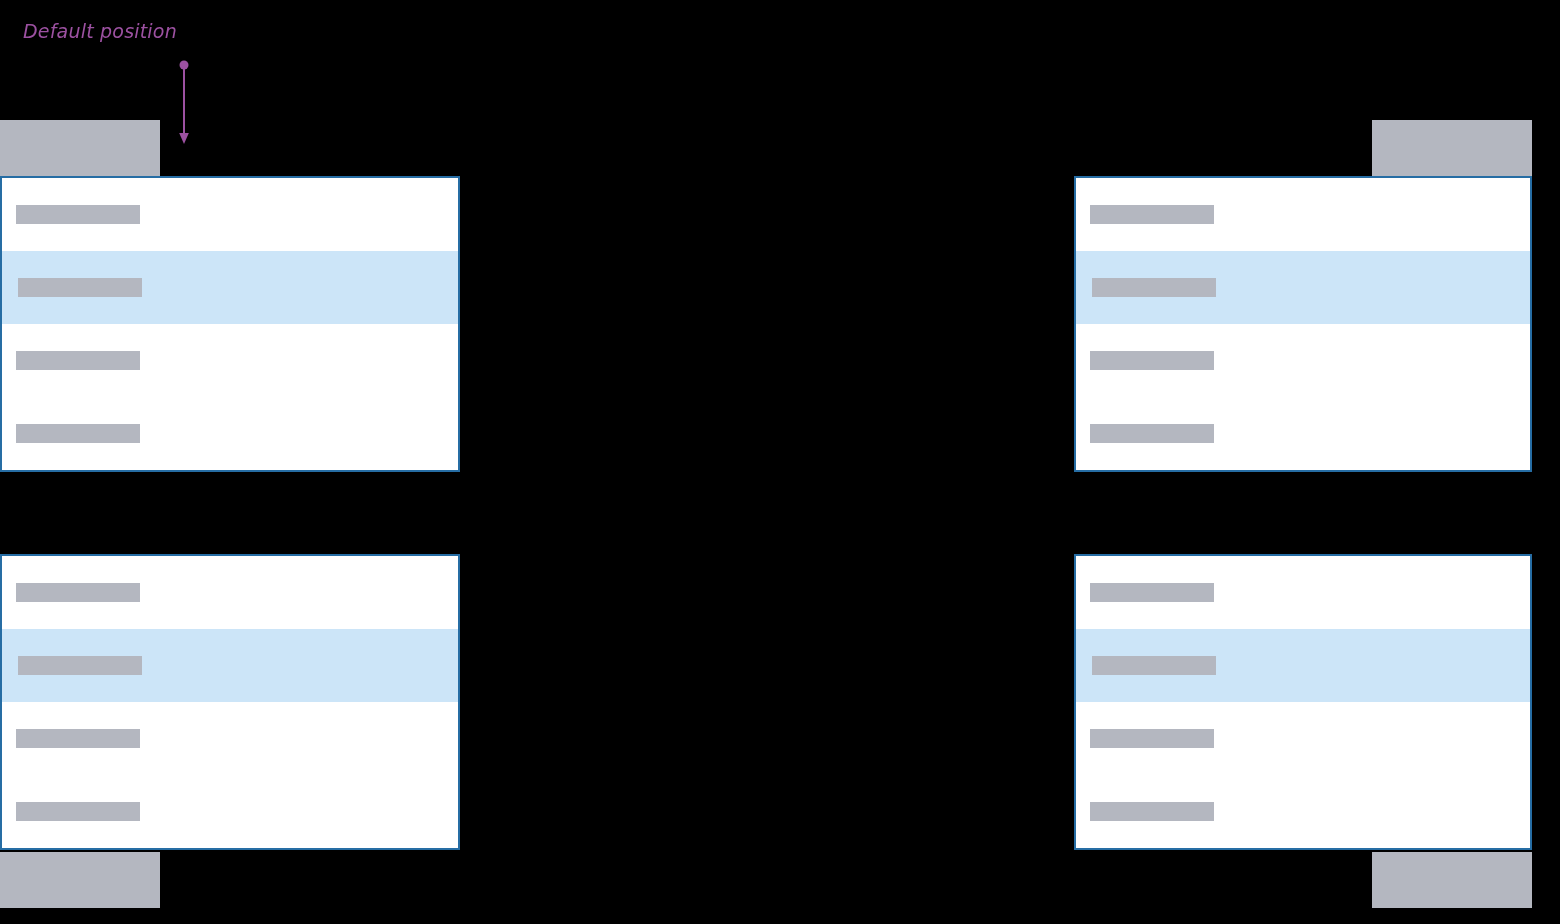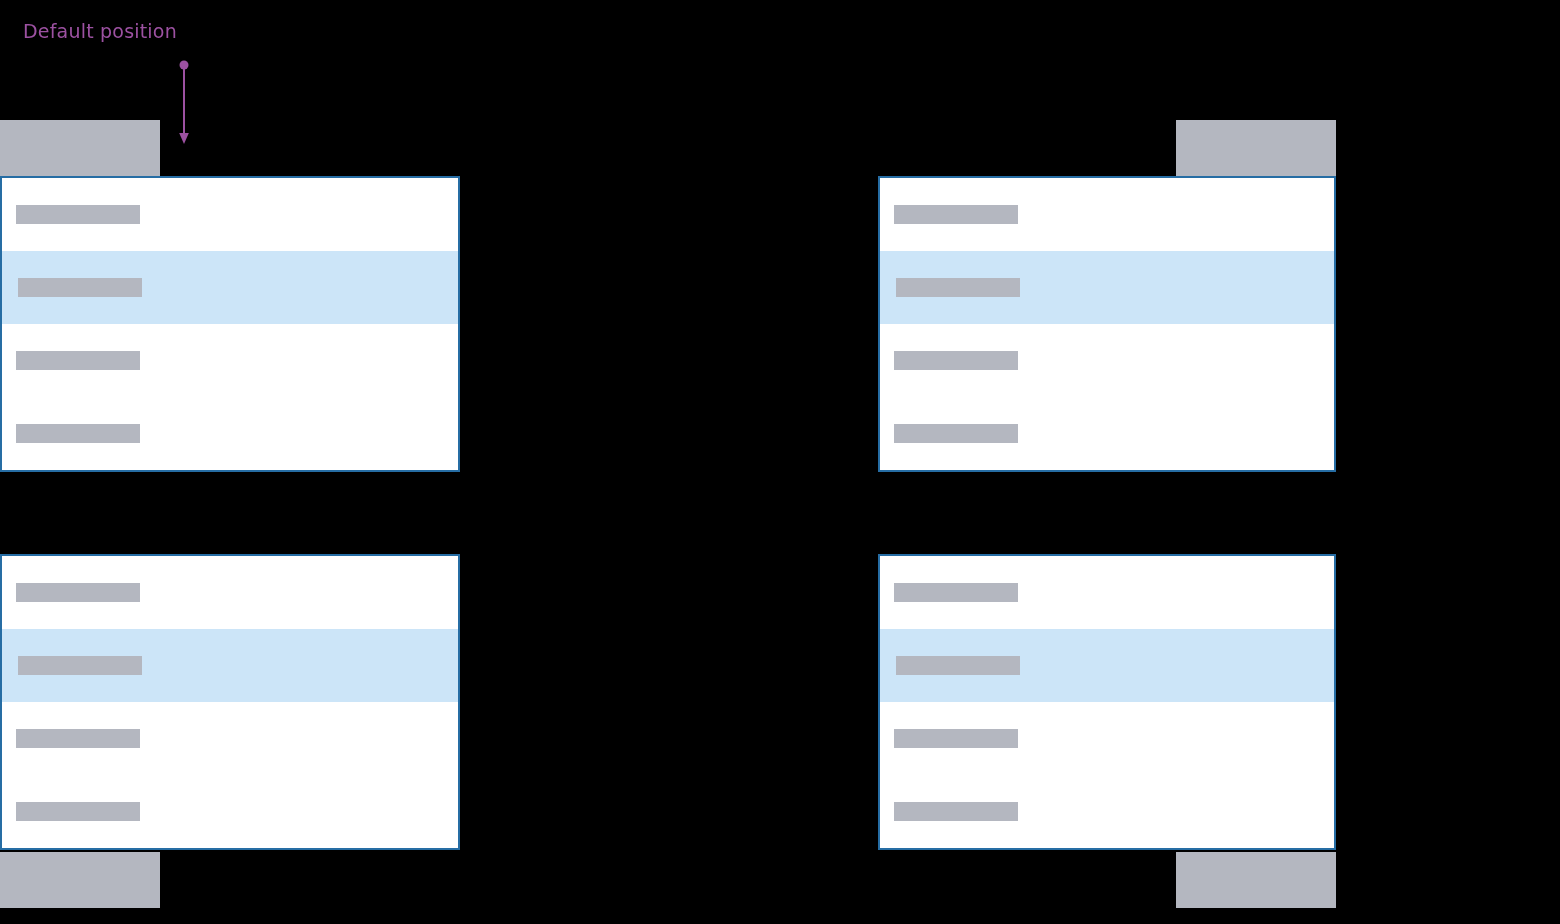--- a/index.html
+++ b/index.html
@@ -3,24 +3,25 @@
 <meta charset="utf-8">
 <style>
   html, body {
     margin: 0;
     padding: 0;
     background: #000;
     font-family: "DejaVu Sans", "Liberation Sans", sans-serif;
   }
   .canvas {
     position: relative;
-    width: 1336px;
+    width: 1532px;
     height: 924px;
     background: var(--background, #000000);
     overflow: hidden;
+    font-style: italic;
   }
   .annotation-label {
     position: absolute;
     left: 23px;
     top: 20px;
     font-size: 19px;
     font-weight: 500;
     letter-spacing: 0.2px;
     color: var(--annotation-color, #9c51a1);
     white-space: nowrap;

